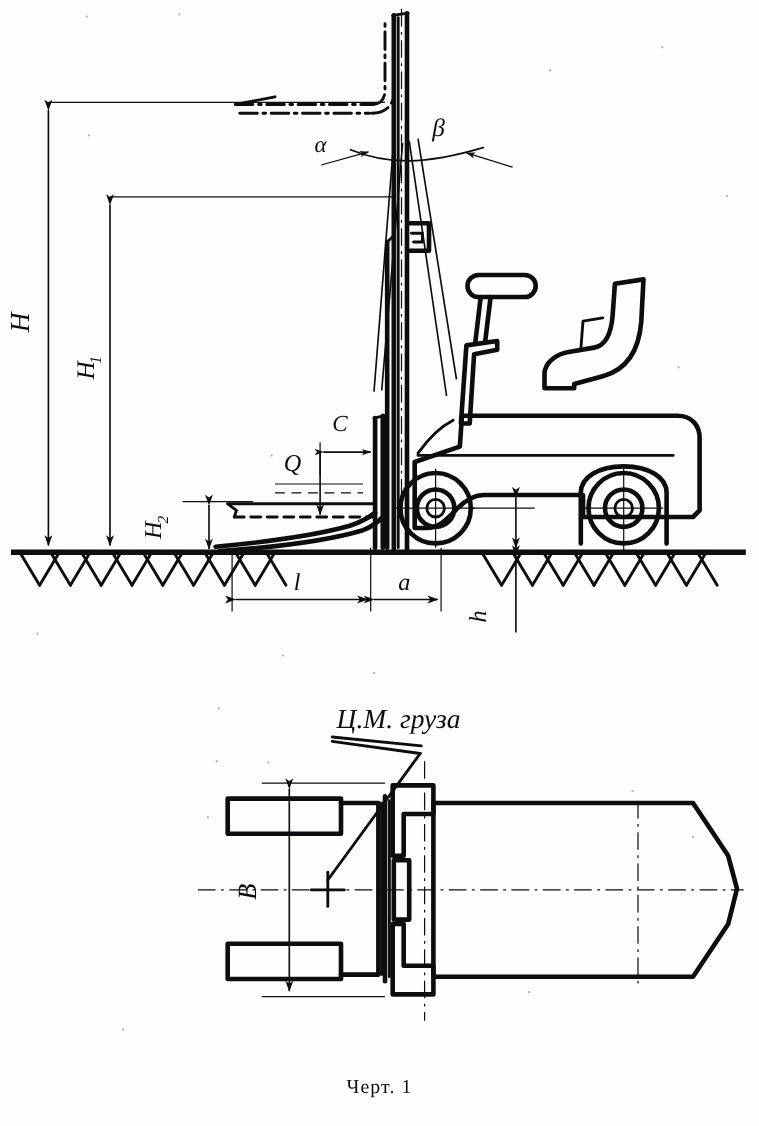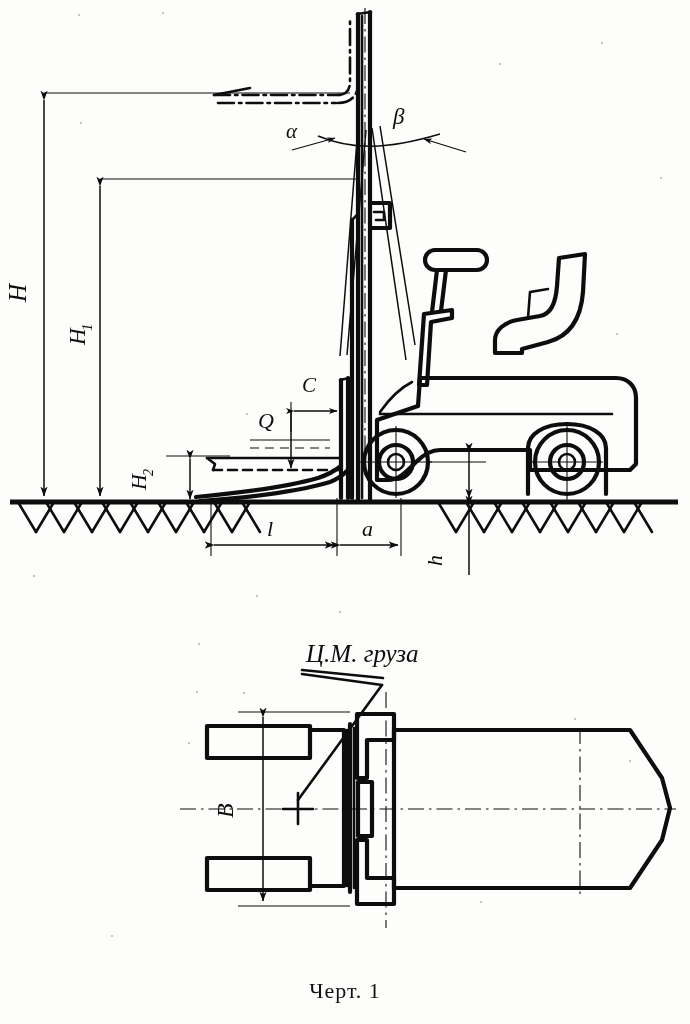--- a/index.html
+++ b/index.html
@@ -26,21 +26,21 @@
     height: 1024px;
     display: block;
   }
   .caption {
     position: absolute;
     left: 0;
     top: 978px;
     width: 690px;
     text-align: center;
     font-family: "Liberation Serif", serif;
-    font-size: 22px;
+    font-size: 18px;
     letter-spacing: 1px;
     color: #111111;
   }
   
   .speck {
     position: absolute;
     background: #6e6e6e;
     border-radius: 50%;
     opacity: 0.55;
   }

